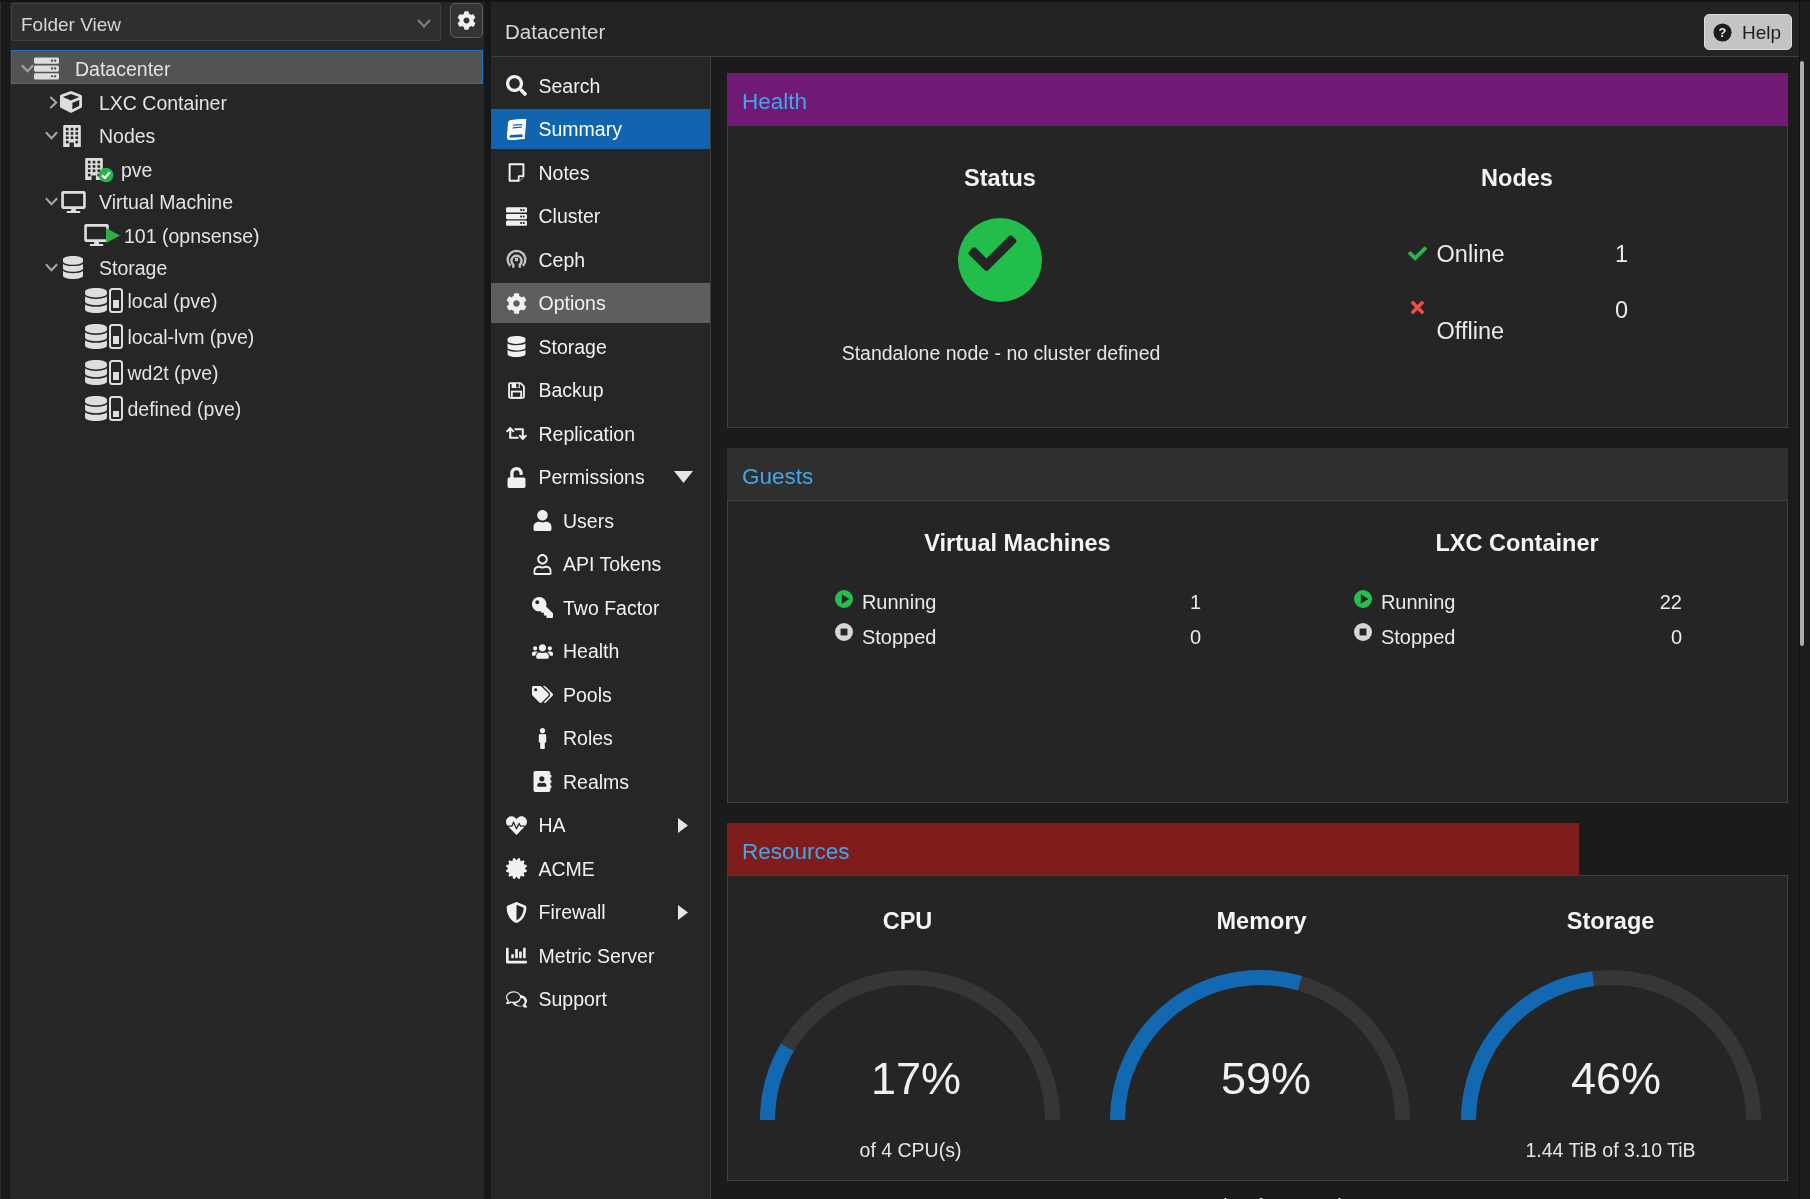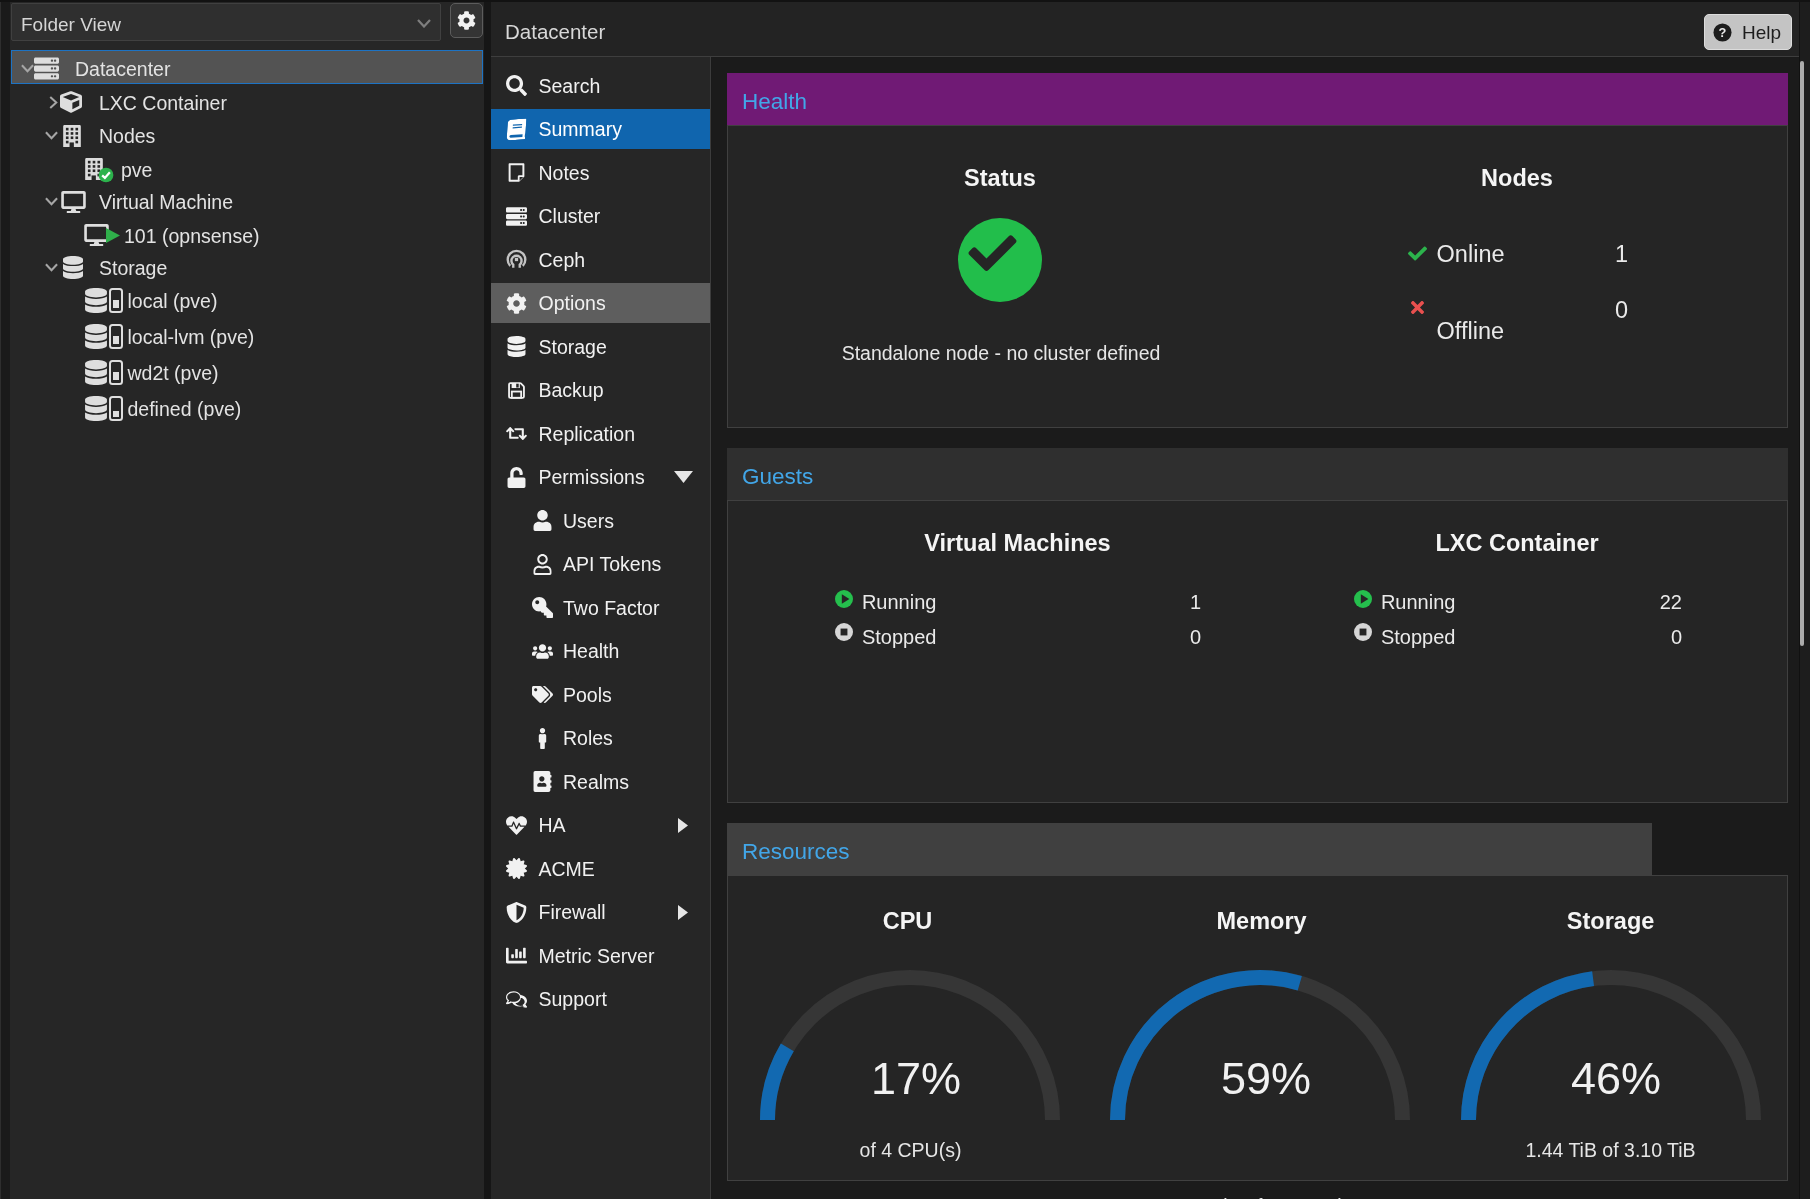--- a/index.html
+++ b/index.html
@@ -454,21 +454,21 @@
   </svg>
 <div class="b20" style="left:1380.9px;top:592.1px;">Running</div>
 <div class="b20" style="left:1659.7px;top:592.1px;">22</div>
 <svg class="abs" style="left:1354.4px;top:623.4px;" width="18" height="18" viewBox="0 0 20 20">
     <circle cx="10" cy="10" r="10" fill="#d6d6d6"></circle>
     <rect x="6.2" y="6.2" width="7.6" height="7.6" fill="#252525"></rect>
   </svg>
 <div class="b20" style="left:1380.9px;top:626.9px;">Stopped</div>
 <div class="b20" style="left:1670.9px;top:626.9px;">0</div>
 
-<div class="abs" style="left:727px;top:823px;width:925px;height:52px;background:#404040;">
+<div class="abs" style="left:727px;top:823px;width:852px;height:52px;background:#7f1d1d;">
   <div class="txt" style="left:15px;top:18px;font-size:22.5px;line-height:1;color:#42a6e8;">Resources</div>
 </div>
 <div class="abs" style="left:727px;top:875px;width:1061px;height:306px;background:#252525;border:1px solid #404040;box-sizing:border-box;"></div>
 <div class="txt h30 ctr" style="left:757.5px;top:909.8px;width:300px;">CPU</div>
 <div class="txt h30 ctr" style="left:1111.6px;top:909.8px;width:300px;">Memory</div>
 <div class="txt h30 ctr" style="left:1460.6px;top:909.8px;width:300px;">Storage</div>
 
 <svg class="abs" style="left:758.3px;top:969.3px;" width="304" height="156" viewBox="0 0 304 156">
   <path d="M9.5 151 A142.5 142.5 0 0 1 294.5 151" fill="none" stroke="#363636" stroke-width="15"></path>
   <path d="M9.5 151 A142.5 142.5 0 0 1 29.3 78.4" fill="none" stroke="#1269b1" stroke-width="15"></path>

